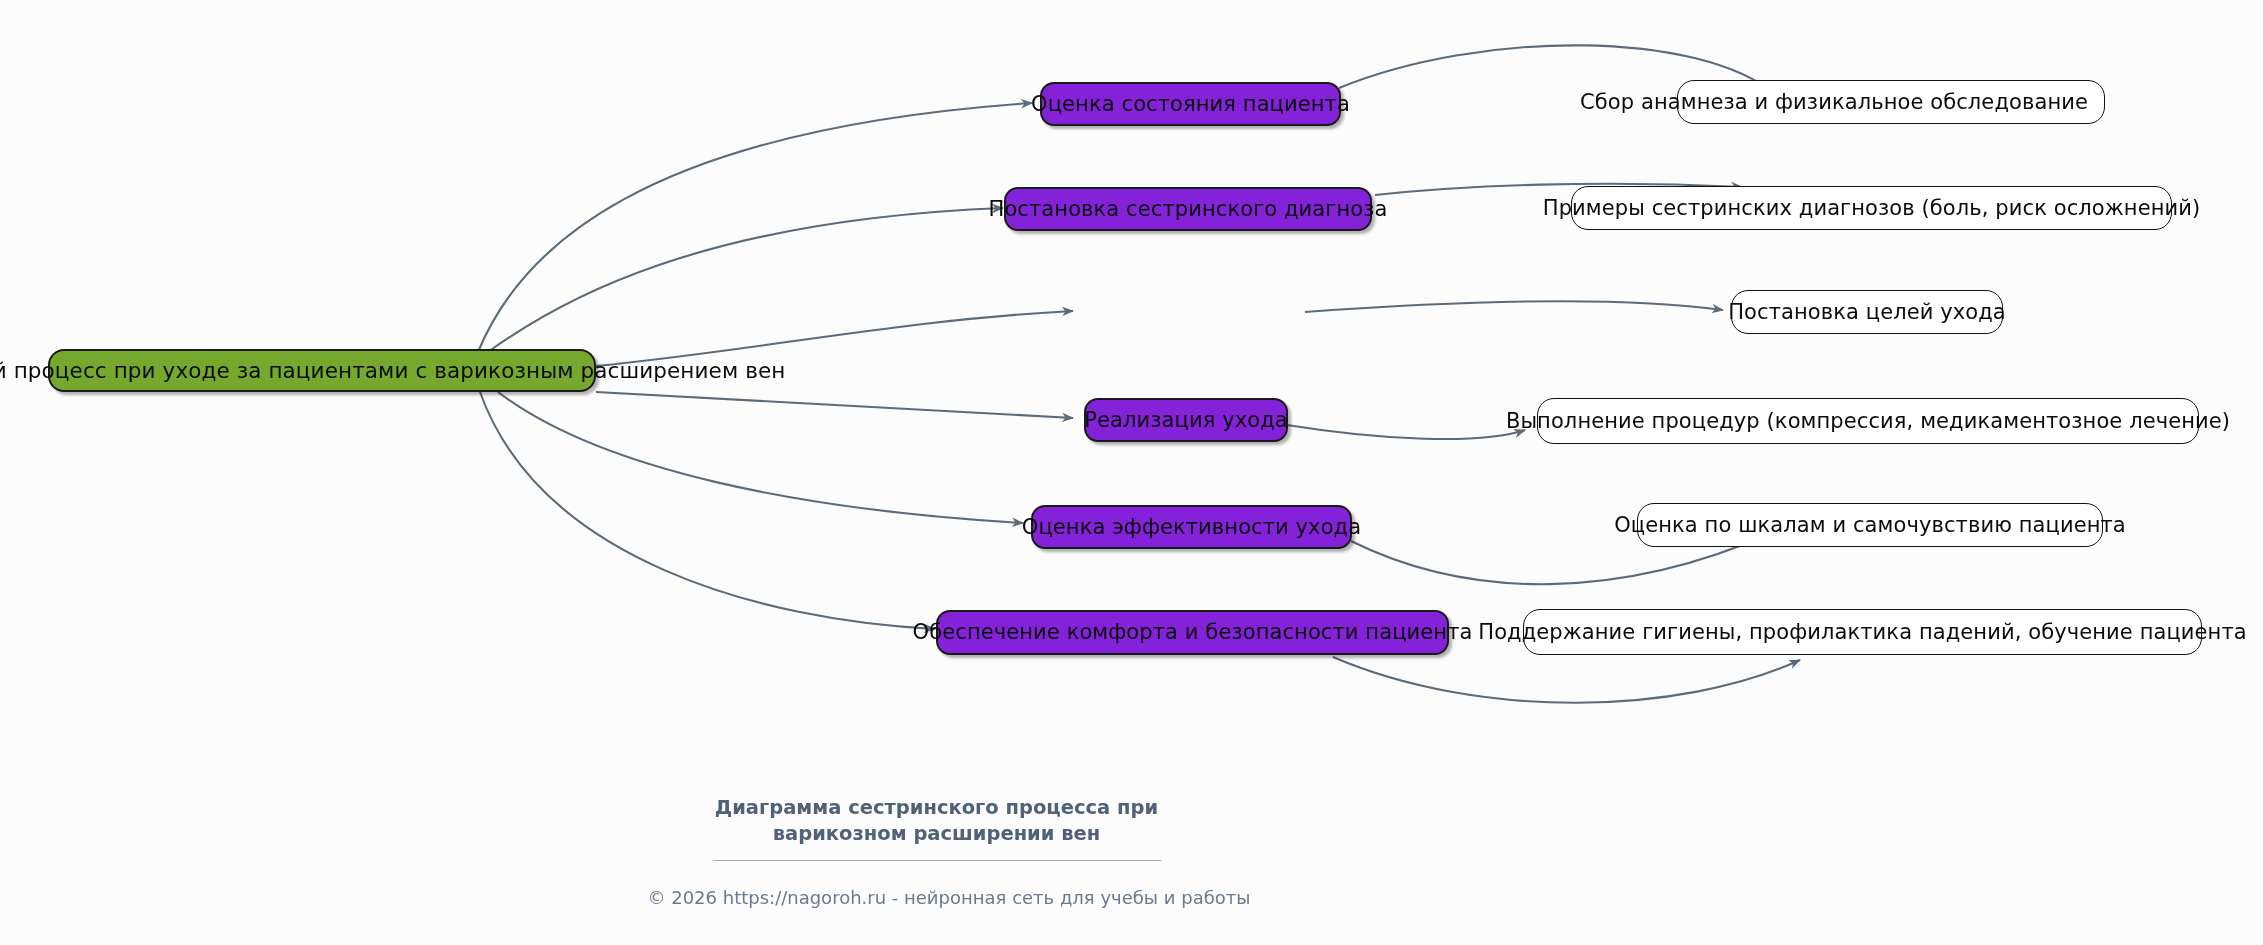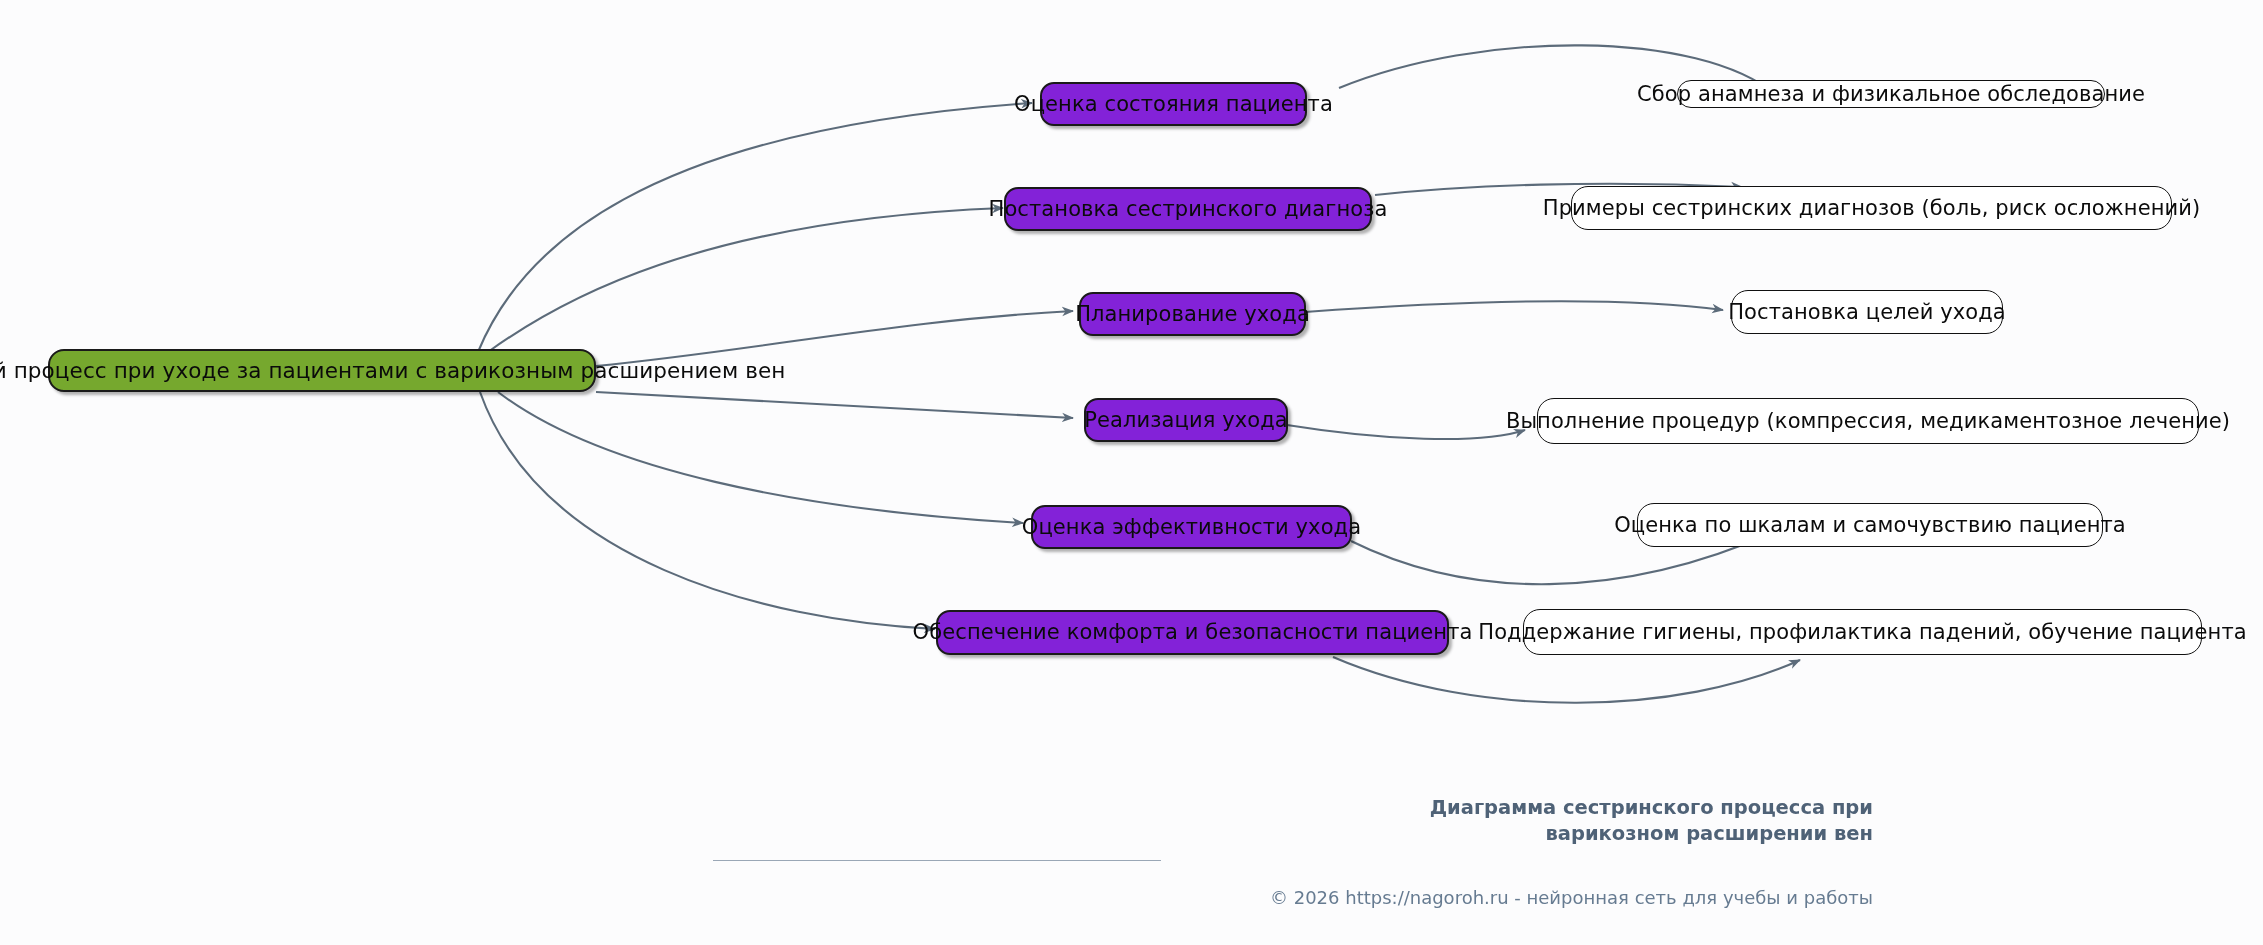--- a/index.html
+++ b/index.html
@@ -58,21 +58,21 @@
     border: 1.8px solid #111111;
     border-radius: 17px;
     box-shadow: none;
     font-size: 21px;
   }
   #footer {
     position: absolute;
     left: 0;
     top: 795px;
     width: 1873px;
-    text-align: right;
+    text-align: center;
     color: #5a6b80;
   }
   #footer-title {
     font-size: 19.5px;
     font-weight: bold;
     line-height: 1.32;
     color: #4f6277;
     white-space: pre-line;
   }
   #footer-rule {
@@ -112,40 +112,37 @@
     <path class="edge-path" marker-end="url(#arrow)" d="M 1305 312 C 1470 300 1620 296 1723 310"></path>
     <path class="edge-path" marker-end="url(#arrow)" d="M 1287 425 C 1380 440 1480 445 1525 430"></path>
     <path class="edge-path" marker-end="url(#arrow)" d="M 1351 541 C 1470 600 1620 600 1774 532"></path>
     <path class="edge-path" marker-end="url(#arrow)" d="M 1333 657 C 1480 720 1680 715 1800 660"></path>
   </svg>
 
   <div class="node root" style="left:48px; top:349px; width:548px; height:43px;">
     <span>Сестринский процесс при уходе за пациентами с варикозным расширением вен</span>
   </div>
 
-  <div class="node branch" style="left:1040px; top:82px; width:267px; height:44px;">
+  <div class="node branch" style="left:1040px; top:82px; width:301px; height:44px;">
     <span>Оценка состояния пациента</span>
   </div>
   <div class="node branch" style="left:1004px; top:187px; width:368px; height:44px;">
     <span>Постановка сестринского диагноза</span>
-  </div>
-  <div class="node branch" style="left:1079px; top:292px; width:227px; height:44px;">
-    <span>Планирование ухода</span>
   </div>
   <div class="node branch" style="left:1084px; top:398px; width:204px; height:44px;">
     <span>Реализация ухода</span>
   </div>
   <div class="node branch" style="left:1031px; top:505px; width:321px; height:44px;">
     <span>Оценка эффективности ухода</span>
   </div>
   <div class="node branch" style="left:936px; top:610px; width:513px; height:45px;">
     <span>Обеспечение комфорта и безопасности пациента</span>
   </div>
 
-  <div class="node leaf" style="left:1677px; top:80px; width:428px; height:28px;">
+  <div class="node leaf" style="left:1677px; top:80px; width:428px; height:44px;justify-content:flex-end;">
     <span>Сбор анамнеза и физикальное обследование</span>
   </div>
   <div class="node leaf" style="left:1571px; top:186px; width:601px; height:44px;text-align:center;">
     <span>Примеры сестринских диагнозов (боль, риск осложнений)</span>
   </div>
   <div class="node leaf" style="left:1731px; top:290px; width:272px; height:44px;justify-content:center;">
     <span>Постановка целей ухода</span>
   </div>
   <div class="node leaf" style="left:1537px; top:398px; width:662px; height:46px;">
     <span>Выполнение процедур (компрессия, медикаментозное лечение)</span>

